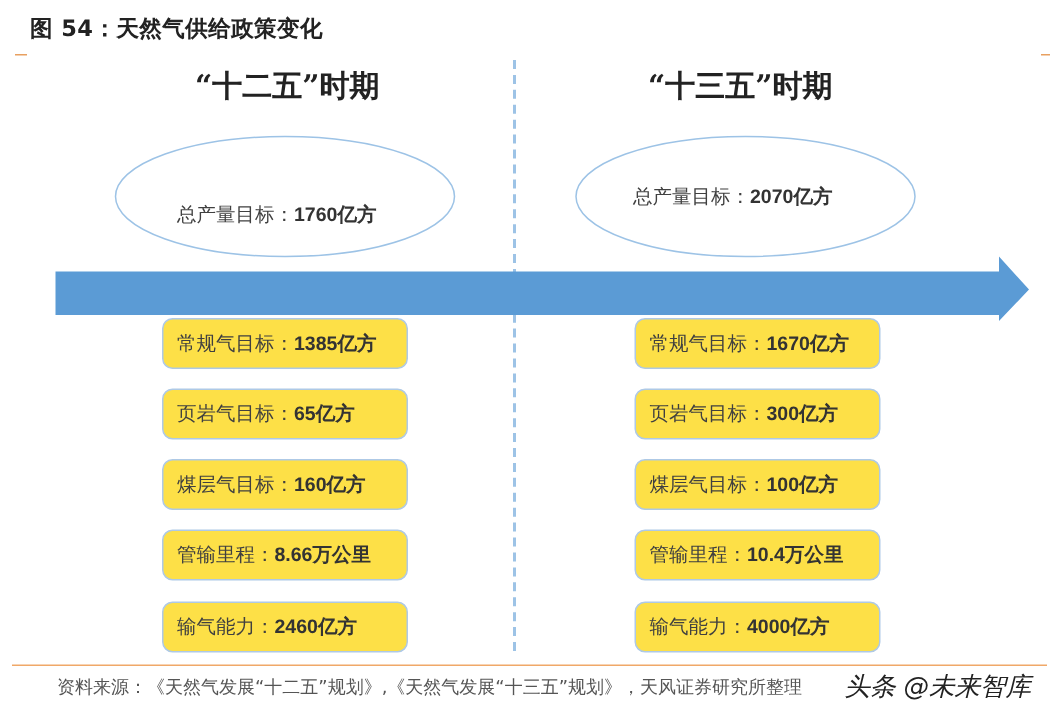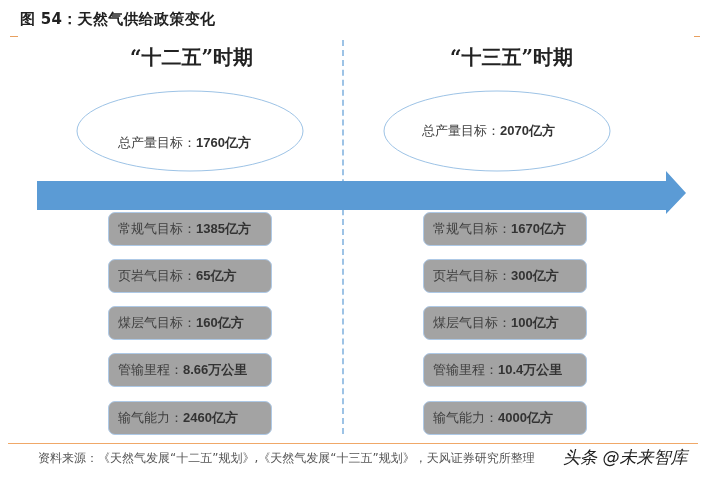--- a/index.html
+++ b/index.html
@@ -6,35 +6,35 @@
   body { width:706px; height:479px; position:relative; overflow:hidden;
          font-family:"DejaVu Sans","Liberation Sans",sans-serif; color:#404040; }
   .title { position:absolute; left:20px; top:10px; font-size:15px; font-weight:bold; color:#222; letter-spacing:0.3px;text-align:center; }
   .tick-l { position:absolute; left:10px; top:36px; width:8px; height:1px; background:#e8a060; }
   .tick-r { position:absolute; left:694px; top:36px; width:6px; height:1px; background:#e8a060; }
   .period { position:absolute; top:44px; font-family:"DejaVu Serif","Liberation Serif",serif; font-weight:bold; font-size:20px; color:#222; }
   .divider { position:absolute; left:342px; top:40px; height:394px; width:0; border-left:2px dashed #9dc3e6; }
   svg.diagram { position:absolute; left:0; top:0; }
   .ell-text { position:absolute; font-size:13px; color:#404040; white-space:nowrap; }
   .ell-text b, .box b { font-family:"Liberation Sans","DejaVu Sans",sans-serif; font-weight:bold; color:#333; }
-  .box { position:absolute; width:164px; height:34px; border:1px solid #aec9e6; border-radius:7px; background:#a3a3a3;
+  .box { position:absolute; width:164px; height:34px; border:1px solid #aec9e6; border-radius:7px; background:#fde047;
          box-sizing:border-box; display:flex; align-items:center; padding-left:9px; font-size:13px; color:#404040; white-space:nowrap; }
   .rule { position:absolute; left:8px; top:443px; width:690px; height:1px; background:#f0a868; }
   .source { position:absolute; left:38px; top:450px; font-size:12px; color:#555; white-space:nowrap; }
   .watermark { position:absolute; left:563px; top:446px; font-size:17px; color:#222; white-space:nowrap;font-style:italic; }
 </style>
 </head>
 <body>
 
 <div class="title">图 54：天然气供给政策变化</div>
 <div class="tick-l"></div>
 <div class="tick-r"></div>
 
 <div class="period" style="left:130px;">“十二五”时期</div>
-<div class="period" style="left:450px;">“十三五”时期</div>
+<div class="period" style="left:432px;">“十三五”时期</div>
 
 <div class="divider"></div>
 
 <svg class="diagram" width="706" height="479">
   <ellipse cx="190" cy="131" rx="113" ry="40" fill="#ffffff" stroke="#9dc3e6" stroke-width="1"></ellipse>
   <ellipse cx="497" cy="131" rx="113" ry="40" fill="#ffffff" stroke="#9dc3e6" stroke-width="1"></ellipse>
   <polygon points="37,181 666,181 666,171 686,193 666,214 666,210 37,210" fill="#5b9bd5"></polygon>
 </svg>
 
 <div class="ell-text" style="left:118px; top:134px;">

